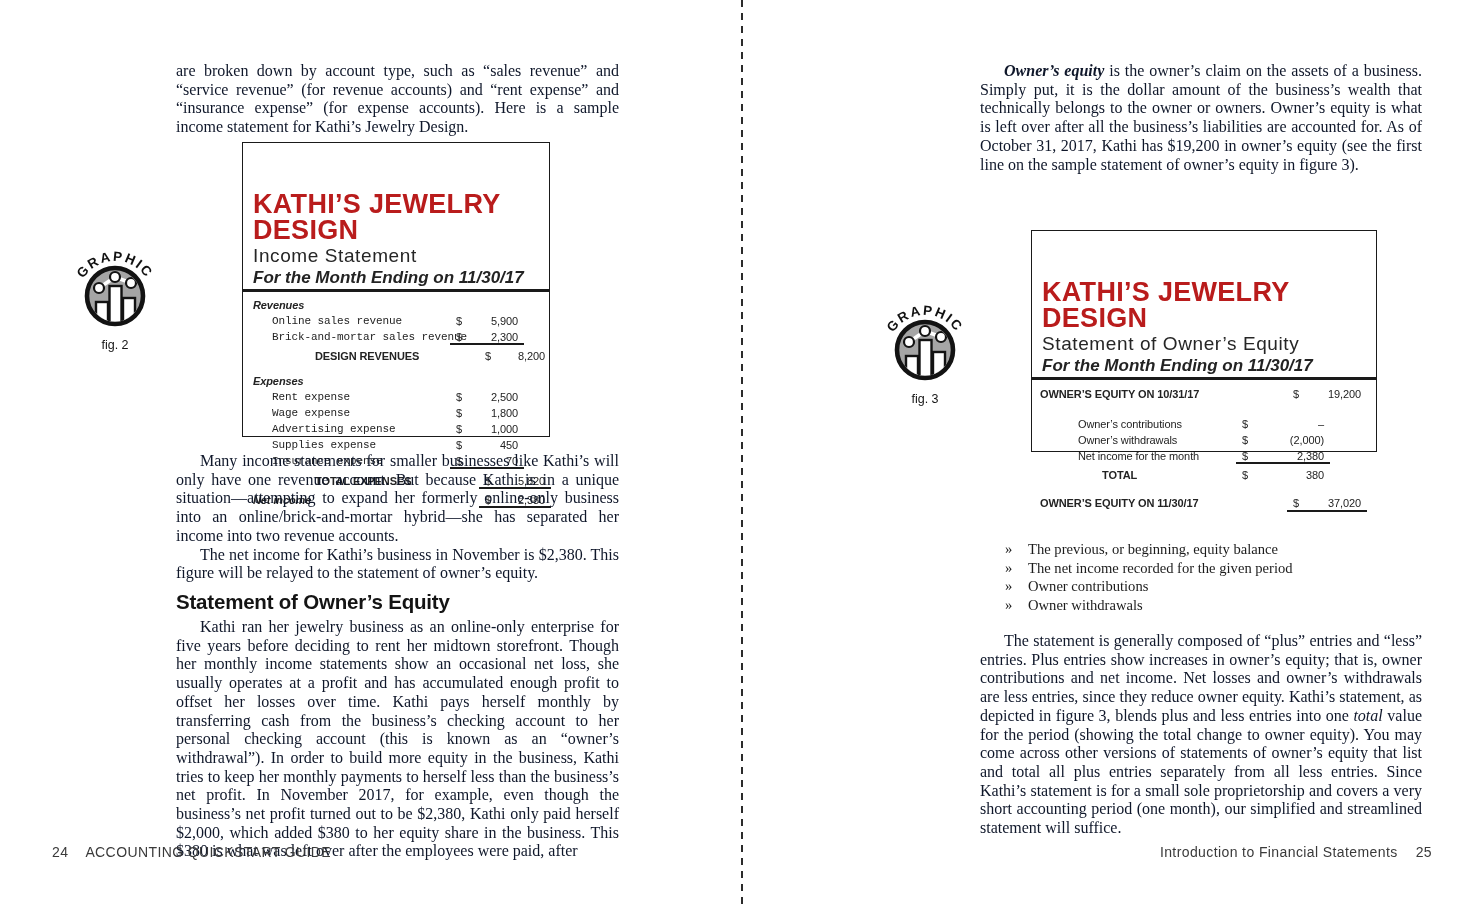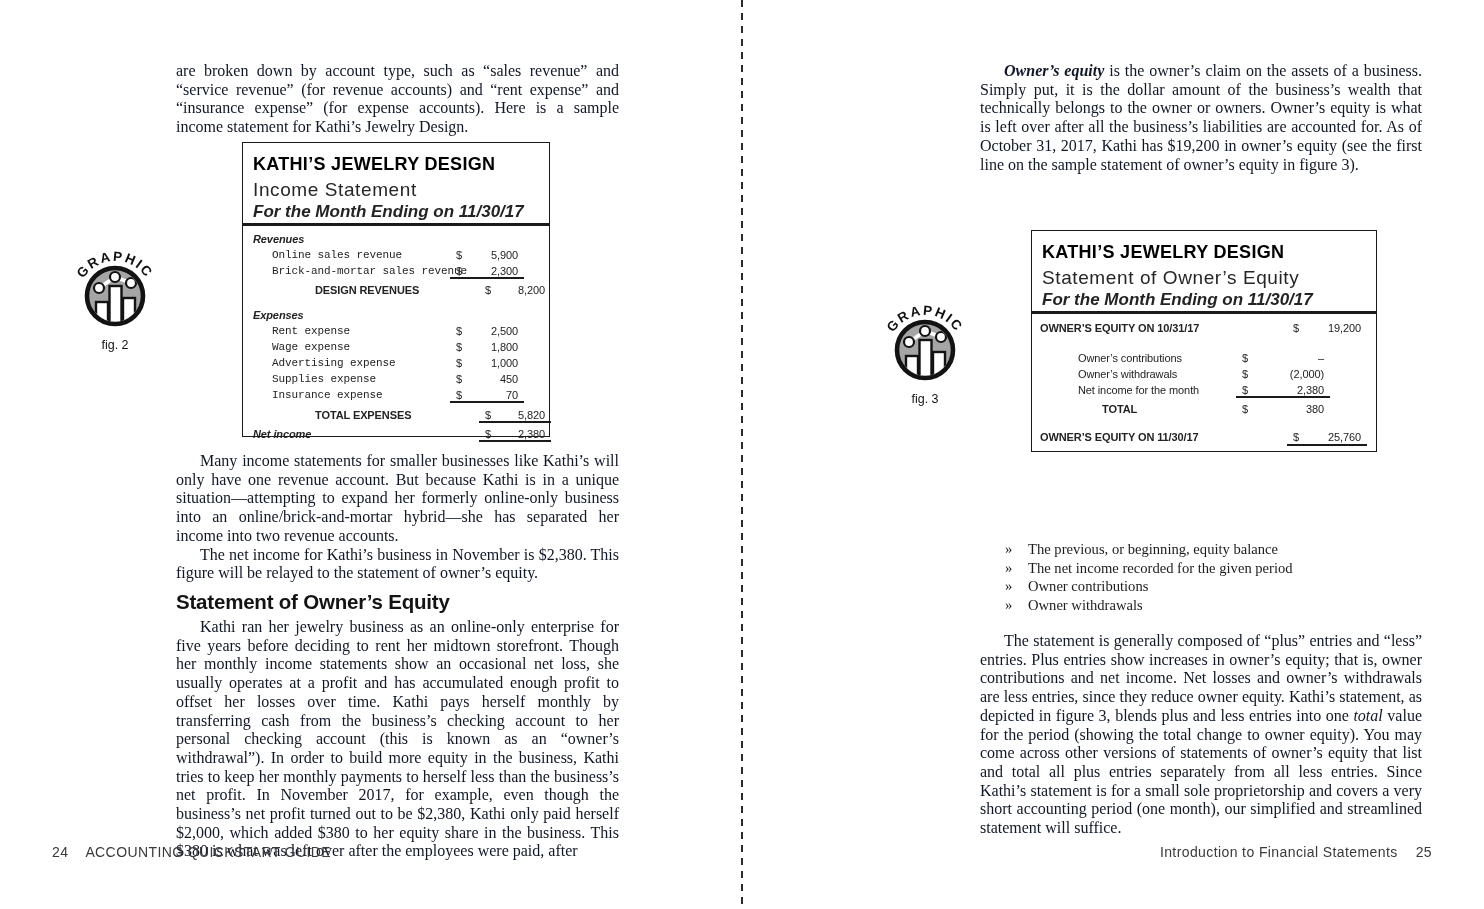--- a/index.html
+++ b/index.html
@@ -26,21 +26,21 @@
   .h2{
     font-family:"Liberation Sans",sans-serif;font-weight:bold;font-size:20.5px;
     letter-spacing:-0.2px;color:#141414;margin:0;
   }
   
   .figbox{
     position:absolute;background:#fff;border:1.6px solid #1a1a1a;box-sizing:border-box;
     font-family:"Liberation Sans",sans-serif;color:#232323;
   }
   .fb-head{padding:8px 10px 0 10px;}
-  .fb-title{font-size:18px;font-weight:bold;letter-spacing:0.3px;line-height:26px;color:#000000;}
+  .fb-title{font-size:27px;font-weight:bold;letter-spacing:0.3px;line-height:26px;color:#b91c1c;margin-top:40px;}
   .fb-sub{font-size:19px;font-weight:normal;letter-spacing:0.6px;line-height:24px;margin-top:1px;color:#262626;}
   .fb-period{font-size:17px;font-weight:bold;font-style:italic;line-height:15px;margin-top:2px;}
   .fb-rule{height:3px;background:#1a1a1a;margin-top:4px;}
   .fb-body{position:relative;padding-top:5px;}
   .frow{position:relative;height:16px;font-size:11px;line-height:16px;letter-spacing:-0.1px;}
   .frow.tall{height:18px;line-height:18px;}
   .lbl{position:absolute;top:0;white-space:nowrap;}
   .b{font-weight:bold;}
   .sec{font-weight:bold;font-style:italic;}
   .money{
@@ -277,21 +277,21 @@
           <span class="money m1">
               <span>$</span>
               <span>380</span>
             </span>
         </div>
         <div class="sp11"></div>
         <div class="frow tall">
           <span class="lbl ind0 b">OWNER’S EQUITY ON 11/30/17</span>
           <span class="money m2 ul">
               <span>$</span>
-              <span>25,760</span>
+              <span>37,020</span>
             </span>
         </div>
       </div>
     </div>
 
 
     <div class="abs" style="left:238px;top:540px;width:442px;">
       <div class="bullet-item">
         <span class="bullet-marker">»</span><span>The previous, or beginning, equity balance</span>
       </div>

